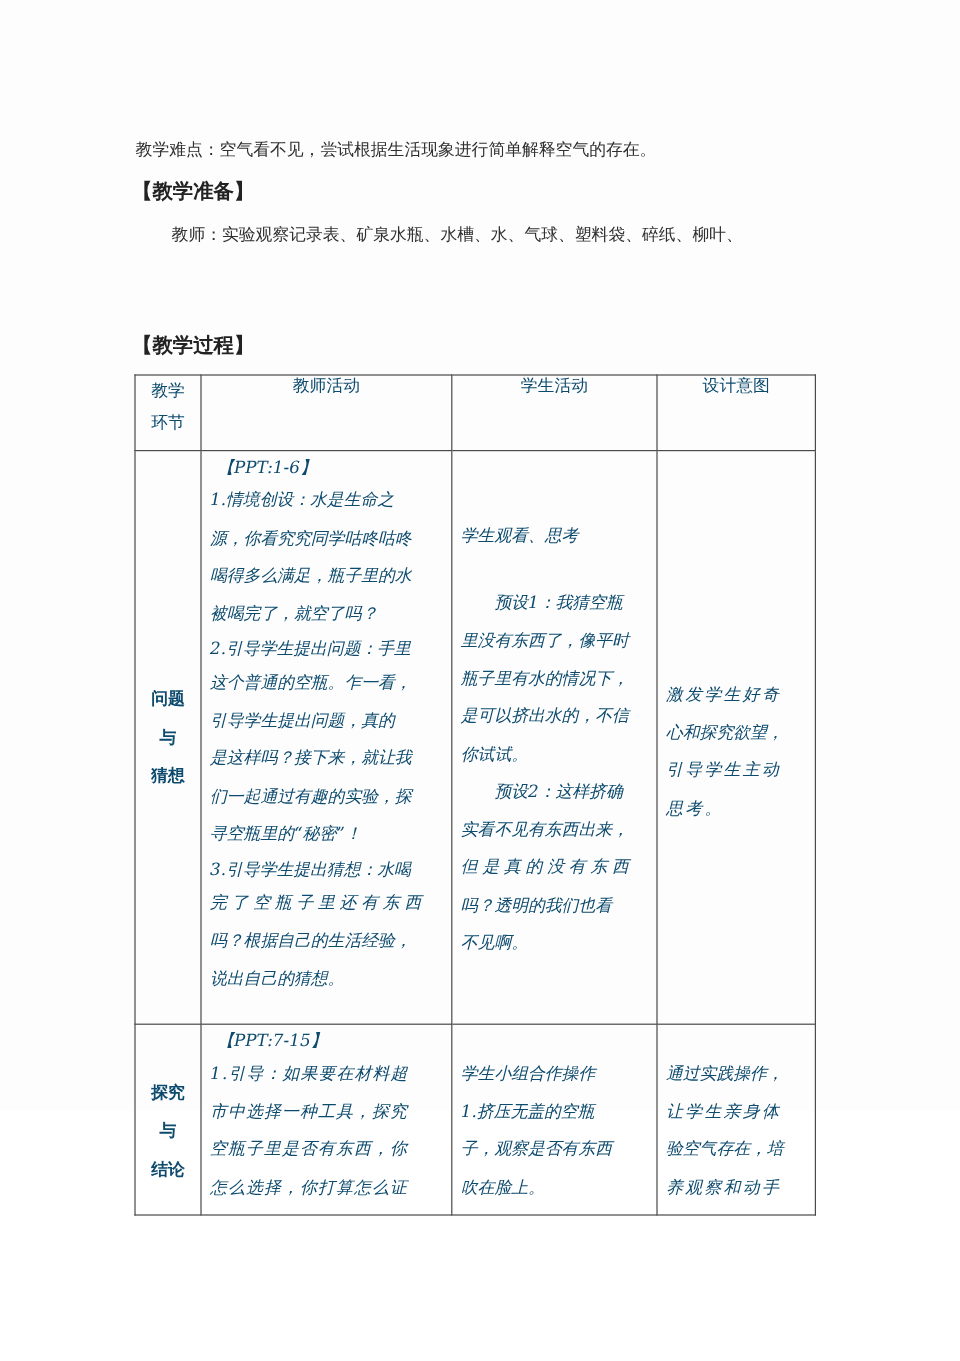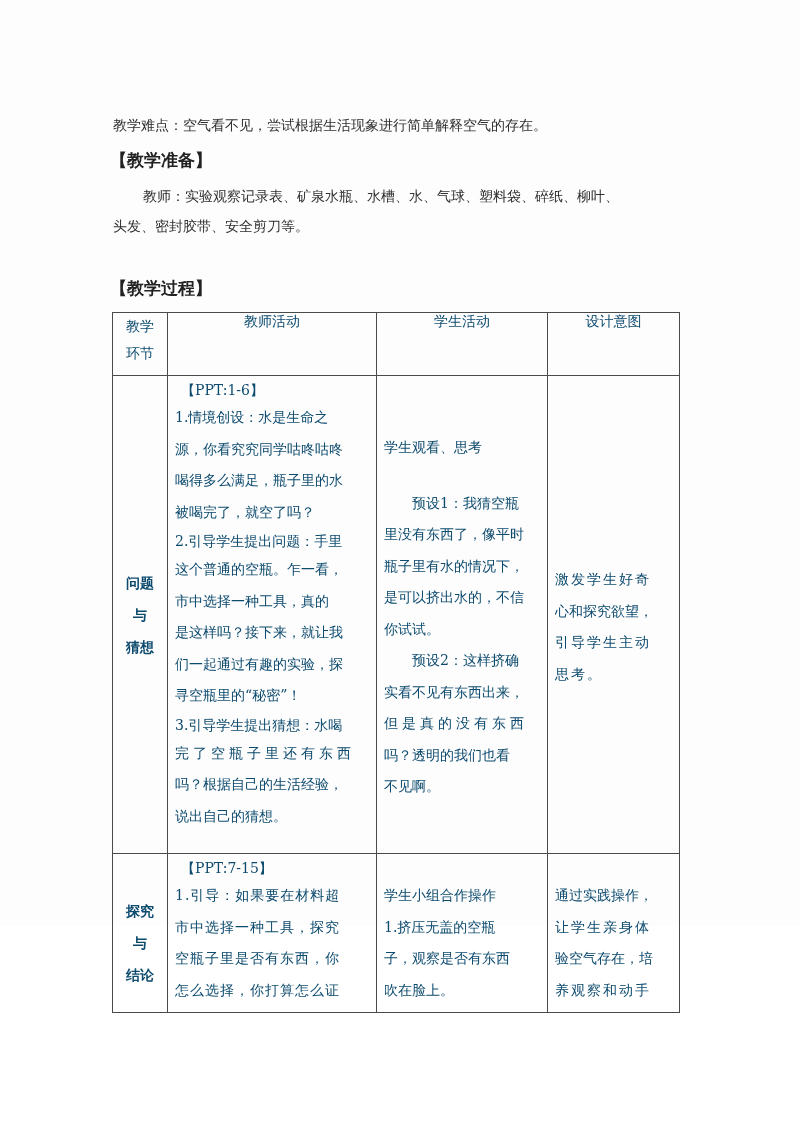--- a/index.html
+++ b/index.html
@@ -15,21 +15,21 @@
     position: absolute; left: 112px; top: 312px;
     border-collapse: collapse; table-layout: fixed;
     width: 567px;
   }
   table.lesson td {
     border: 1.3px solid #4a4a4a; vertical-align: top; padding: 0;
     font-size: 14px; color: #0c4a6e;
   }
   .hdr td { height: 62px; vertical-align: middle; text-align: center; font-family: "DejaVu Sans", "Liberation Sans", sans-serif; font-size: 14.5px; }
   .hdr .stage { line-height: 27px; }
-  .cell-text { padding: 0 6px 0 7px; line-height: 31.5px; }
+  .cell-text { padding: 0 6px 0 7px; line-height: 31.5px; font-style: italic; }
   .cell-text p { margin: 0; }
   .ppt { line-height: 24px; padding-top: 2px; }
   .stage-cell { vertical-align: middle !important; text-align: center; font-weight: bold; font-family: "DejaVu Sans", "Liberation Sans", sans-serif; font-size: 14.5px; line-height: 32px; }
   .stage-cell span { display: block; }
   .justify p { text-align: justify; text-align-last: left; }
   .indent { text-indent: 2em; }
   .watermark {
     position: absolute; left: 380px; top: 985px;
     font-family: "DejaVu Sans", "Liberation Sans", sans-serif;
     font-size: 74px; font-weight: bold; color: #ececec; letter-spacing: 2px;
@@ -39,21 +39,20 @@
 </head>
 <body>
 
 <div class="page">
 
   <div class="line" style="left:113px; top:115px;">教学难点：空气看不见，尝试根据生活现象进行简单解释空气的存在。</div>
 
   <div class="heading" style="left:110px; top:148px;">【教学准备】</div>
 
   <div class="line" style="left:143px; top:186px;">教师：实验观察记录表、矿泉水瓶、水槽、水、气球、塑料袋、碎纸、柳叶、</div>
-  <div class="line" style="left:113px; top:216px;">头发、密封胶带、安全剪刀等。</div>
 
   <div class="heading" style="left:110px; top:276px;">【教学过程】</div>
 
   <table class="lesson">
     <colgroup>
       <col style="width:55px">
       <col style="width:209px">
       <col style="width:171px">
       <col style="width:132px">
     </colgroup>
@@ -78,21 +77,21 @@
       </td>
       <td>
         <div class="cell-text justify">
           <p class="ppt" style="padding-left:6px;">【PPT:1-6】</p>
           <p>1.情境创设：水是生命之</p>
           <p>源，你看究究同学咕咚咕咚</p>
           <p>喝得多么满足，瓶子里的水</p>
           <p>被喝完了，就空了吗？</p>
           <p style="line-height:26px;">2.引导学生提出问题：手里</p>
           <p>这个普通的空瓶。乍一看，</p>
-          <p>市中选择一种工具，真的</p>
+          <p>引导学生提出问题，真的</p>
           <p>是这样吗？接下来，就让我</p>
           <p>们一起通过有趣的实验，探</p>
           <p>寻空瓶里的“秘密”！</p>
           <p style="line-height:26px;">3.引导学生提出猜想：水喝</p>
           <p style="letter-spacing:4px;">完了空瓶子里还有东西</p>
           <p>吗？根据自己的生活经验，</p>
           <p>说出自己的猜想。</p>
         </div>
       </td>
       <td>

